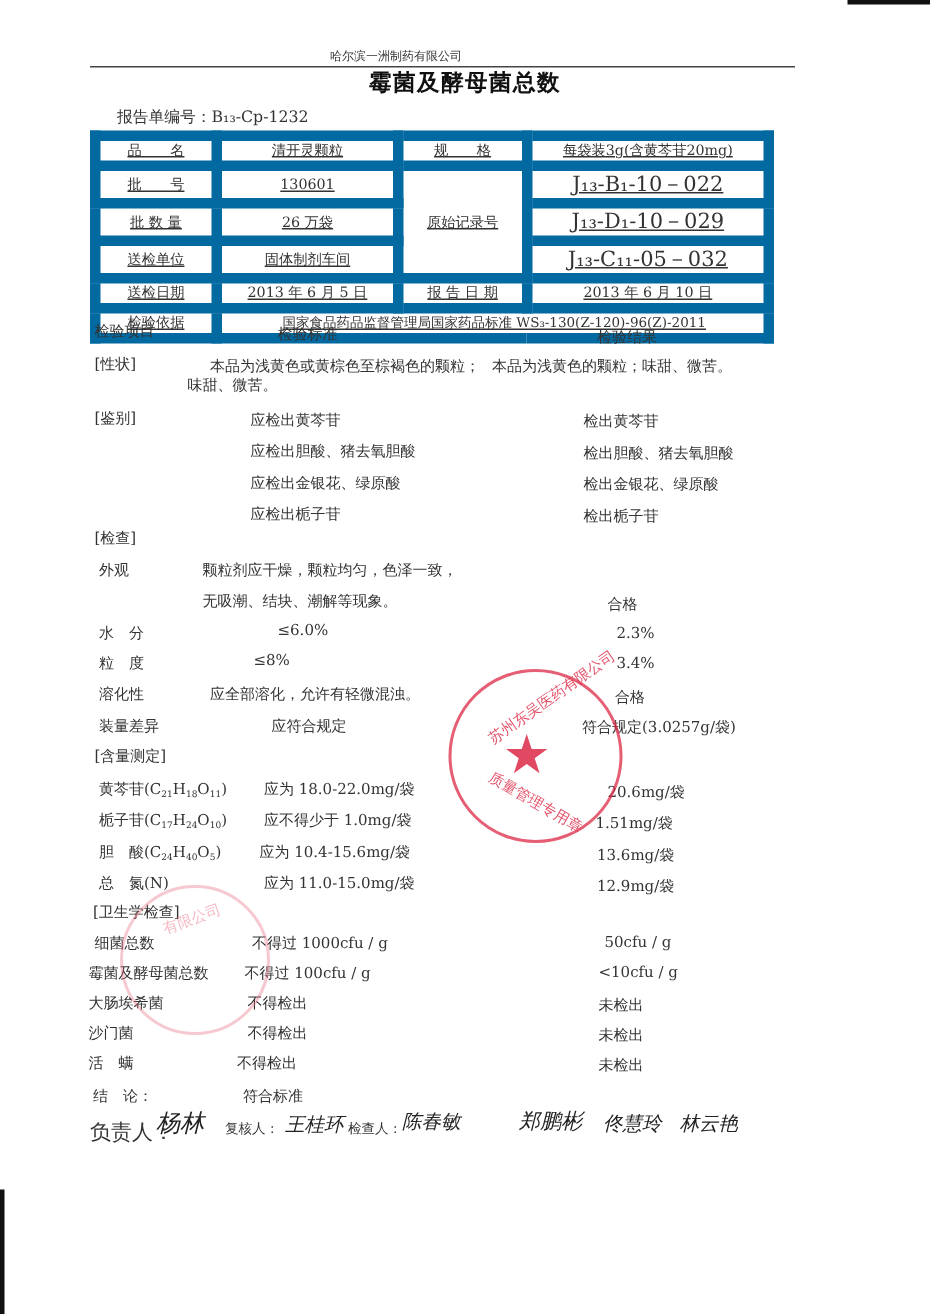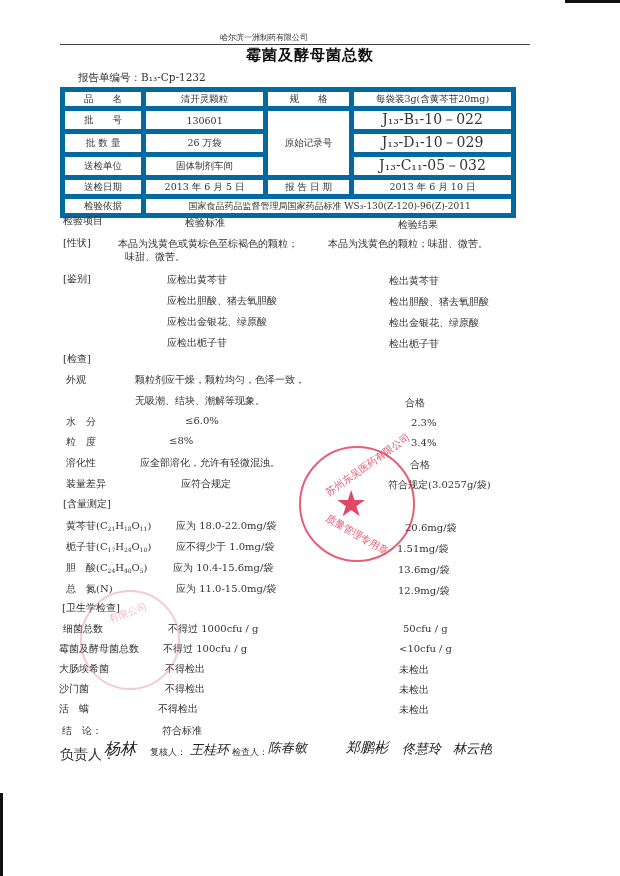--- a/index.html
+++ b/index.html
@@ -4,21 +4,21 @@
   <style>
     * { box-sizing: border-box; margin: 0; padding: 0; }
     html, body { width: 620px; height: 876px; background: #fff; overflow: hidden; }
     body { position: relative; font-family: "DejaVu Serif", "Liberation Serif", serif; color: #222; }
     .abs { position: absolute; white-space: nowrap; }
     .company { left: 0; width: 528px; top: 32px; text-align: center; font-size: 8px; color: #333; }
     .rule { left: 60px; width: 470px; top: 44px; height: 1px; background: #444; }
     .title { left: 0; width: 620px; top: 46px; text-align: center; font-size: 15px; font-weight: bold; font-family: "DejaVu Sans", sans-serif; letter-spacing: 1px; color: #111; }
     .reportno { left: 78px; top: 71px; font-size: 10.5px; color: #333; }
     table.info { position: absolute; left: 60px; top: 87px; width: 456px; border-collapse: collapse; font-size: 9.5px; color: #333; }
-    table.info td { border: 5px solid #0369a1; height: 19px; text-align: center; padding: 0 4px; vertical-align: middle; }
+    table.info td { border: 7px solid #0369a1; height: 19px; text-align: center; padding: 0 4px; vertical-align: middle; text-decoration: underline; }
     table.info { border: 2px solid #222; }
     .small { font-size: 14px; }
     .t { position: absolute; font-size: 10px; color: #333; white-space: nowrap; }
     .sec { font-size: 10px; }
     .sub { font-size: 6px; vertical-align: -2px; }
     .stamp { position: absolute; border-radius: 50%; border: 2px solid rgba(220,40,70,0.75); }
     .stamp1 { left: 299px; top: 446px; width: 116px; height: 116px; }
     .stamp2 { left: 80px; top: 590px; width: 100px; height: 100px; border-color: rgba(230,100,120,0.35); }
     .star { position: absolute; left: 335px; top: 483px; font-size: 36px; color: rgba(220,40,70,0.85); font-family: "DejaVu Sans", sans-serif; }
     .stamp-text { position: absolute; font-size: 11px; color: rgba(220,40,70,0.8); font-family: "DejaVu Sans", sans-serif; }
@@ -80,21 +80,21 @@
     <td colspan="3" style="text-align:center;padding-left:6px;font-size:9px">国家食品药品监督管理局国家药品标准 WS₃-130(Z-120)-96(Z)-2011</td>
   </tr>
 </tbody>
   </table>
 
 <div class="t" style="left:63px;top:214px">检验项目</div>
 <div class="t" style="left:185px;top:216px">检验标准</div>
 <div class="t" style="left:398px;top:218px">检验结果</div>
 
 <div class="t sec" style="left:63px;top:236px">[性状]</div>
-<div class="t" style="left:118px;top:237px">本品为浅黄色或黄棕色至棕褐色的颗粒；</div>
+<div class="t" style="left:140px;top:237px">本品为浅黄色或黄棕色至棕褐色的颗粒；</div>
 <div class="t" style="left:125px;top:250px">味甜、微苦。</div>
 <div class="t" style="left:328px;top:237px">本品为浅黄色的颗粒；味甜、微苦。</div>
 
 <div class="t sec" style="left:63px;top:272px">[鉴别]</div>
 <div class="t" style="left:167px;top:273px">应检出黄芩苷</div>
 <div class="t" style="left:389px;top:274px">检出黄芩苷</div>
 <div class="t" style="left:167px;top:294px">应检出胆酸、猪去氧胆酸</div>
 <div class="t" style="left:389px;top:295px">检出胆酸、猪去氧胆酸</div>
 <div class="t" style="left:167px;top:315px">应检出金银花、绿原酸</div>
 <div class="t" style="left:389px;top:316px">检出金银花、绿原酸</div>

